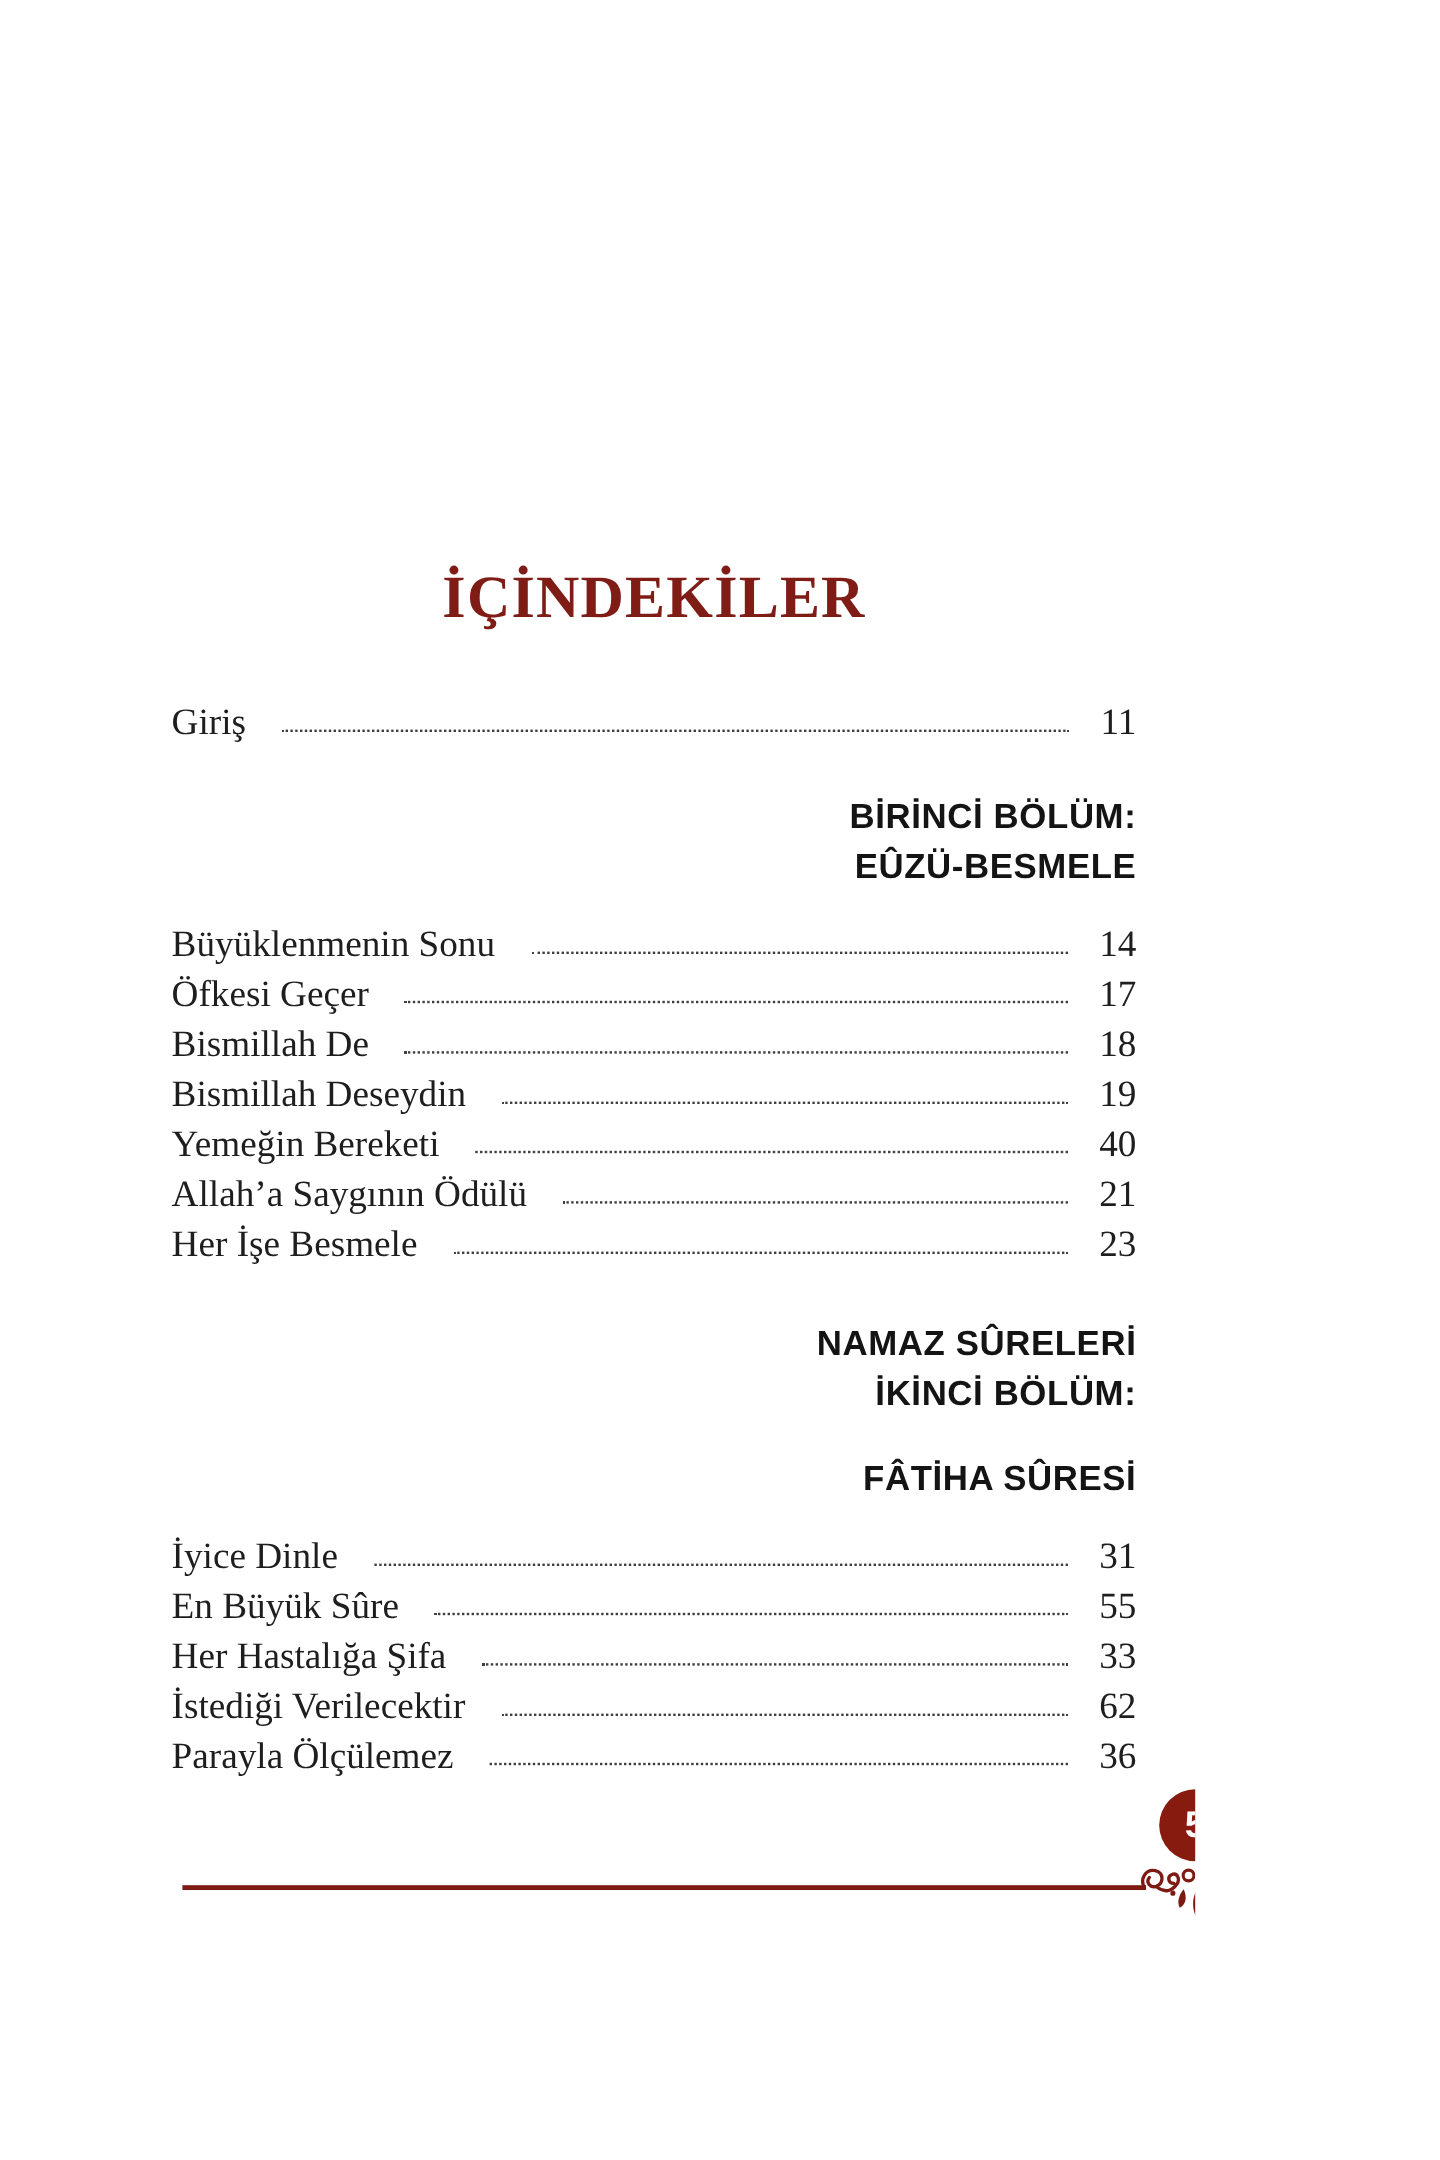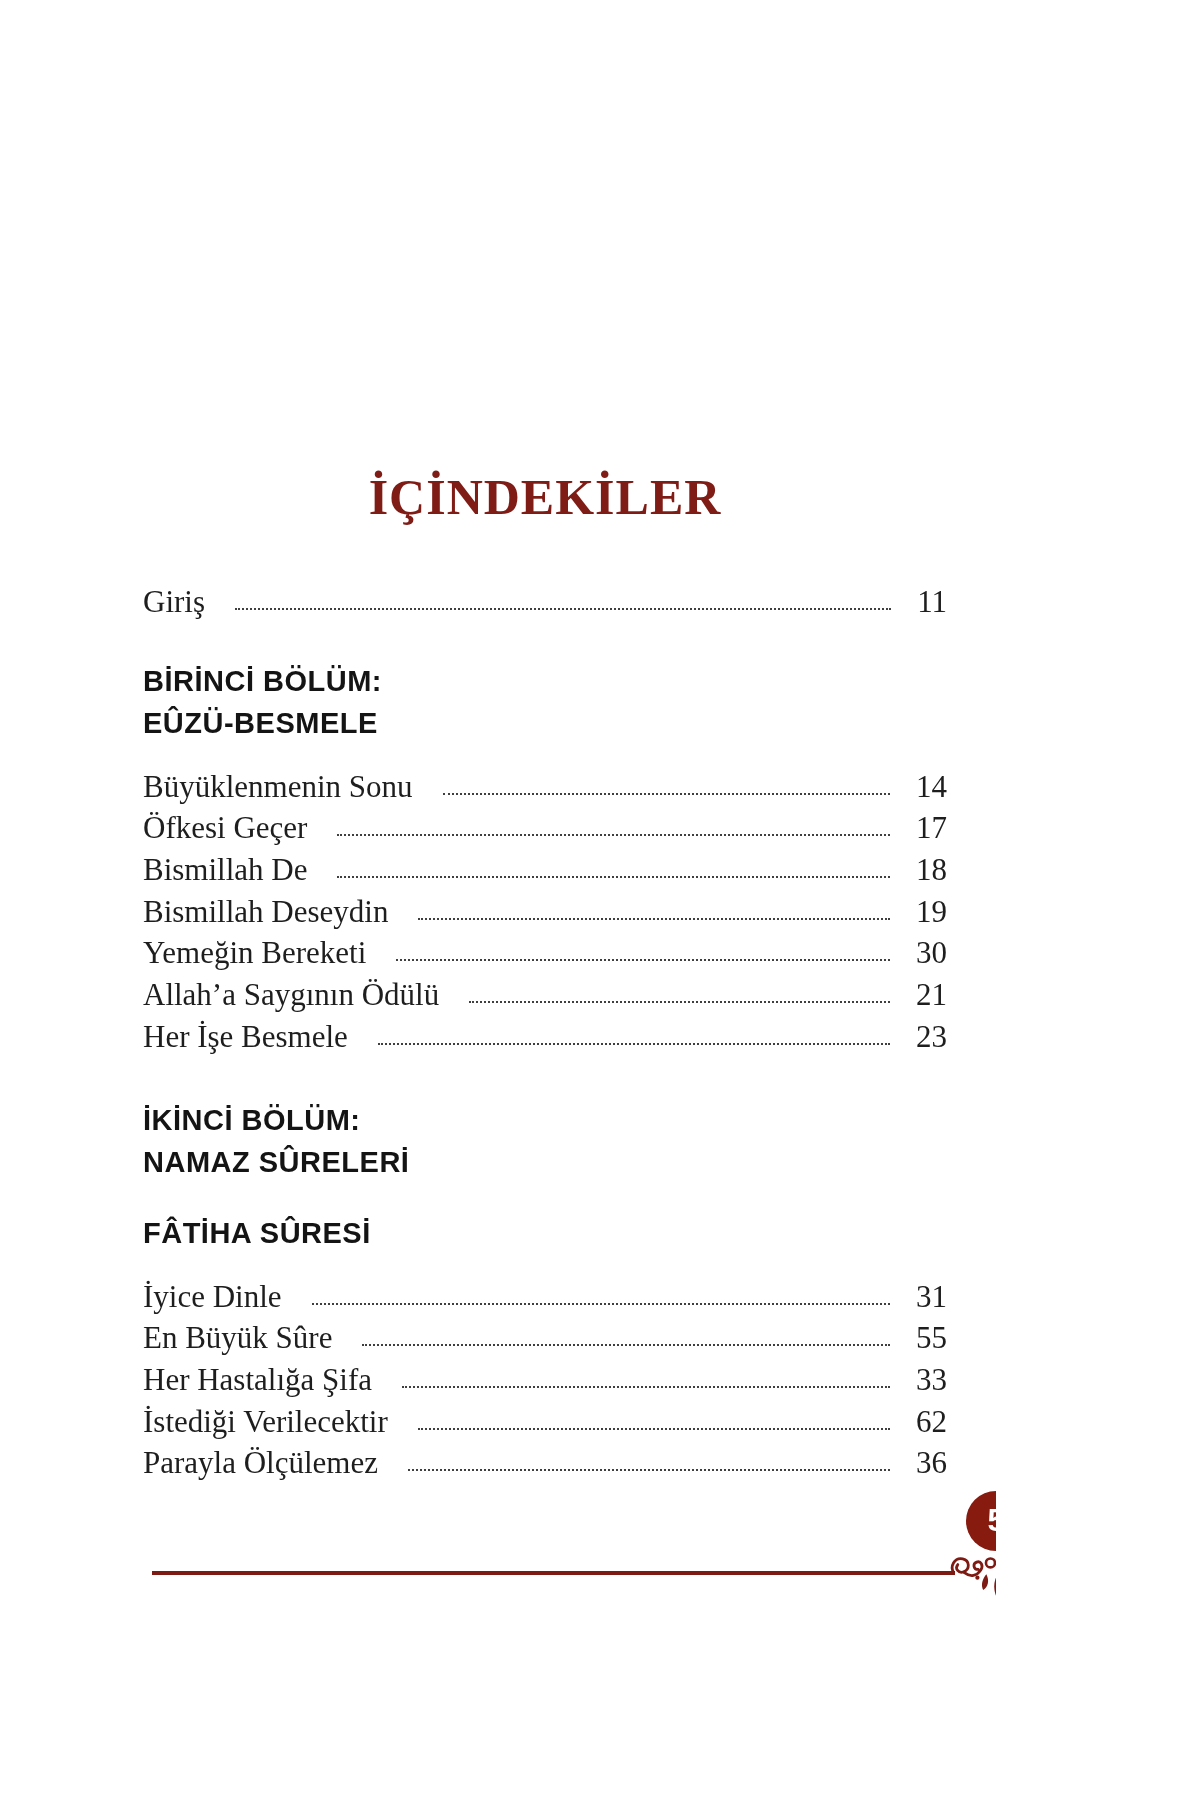--- a/index.html
+++ b/index.html
@@ -25,21 +25,21 @@
   .title-block {
     top:466px;
     text-align:center;
     font-weight:bold;
     font-size:50px;
     line-height:62px;
     color:#7e1c15;
     letter-spacing:1px;
   }
   .chapter-heading {
-    text-align:left;
+    text-align:right;
     font-family:"Liberation Sans","DejaVu Sans",sans-serif;
     font-weight:bold;
     font-size:29px;
     line-height:42px;
     color:#141414;
     letter-spacing:0.5px;
   }
   .toc-rows { }
   .toc-row {
     display:flex;
@@ -125,37 +125,37 @@
       <span class="toc-page">18</span>
     </div>
     <div class="toc-row">
       <span class="toc-label">Bismillah Deseydin</span>
       <span class="toc-dots"></span>
       <span class="toc-page">19</span>
     </div>
     <div class="toc-row">
       <span class="toc-label">Yemeğin Bereketi</span>
       <span class="toc-dots"></span>
-      <span class="toc-page">30</span>
+      <span class="toc-page">40</span>
     </div>
     <div class="toc-row">
       <span class="toc-label">Allah’a Saygının Ödülü</span>
       <span class="toc-dots"></span>
       <span class="toc-page">21</span>
     </div>
     <div class="toc-row">
       <span class="toc-label">Her İşe Besmele</span>
       <span class="toc-dots"></span>
       <span class="toc-page">23</span>
     </div>
   </div>
 
   <div class="col chapter-heading" style="top:1099px;">
+    <div>NAMAZ SÛRELERİ</div>
     <div>İKİNCİ BÖLÜM:</div>
-    <div>NAMAZ SÛRELERİ</div>
   </div>
 
   <div class="col chapter-heading" style="top:1212px;">FÂTİHA SÛRESİ</div>
 
   <div class="col toc-rows" style="top:1274px;">
     <div class="toc-row">
       <span class="toc-label">İyice Dinle</span>
       <span class="toc-dots"></span>
       <span class="toc-page">31</span>
     </div>

